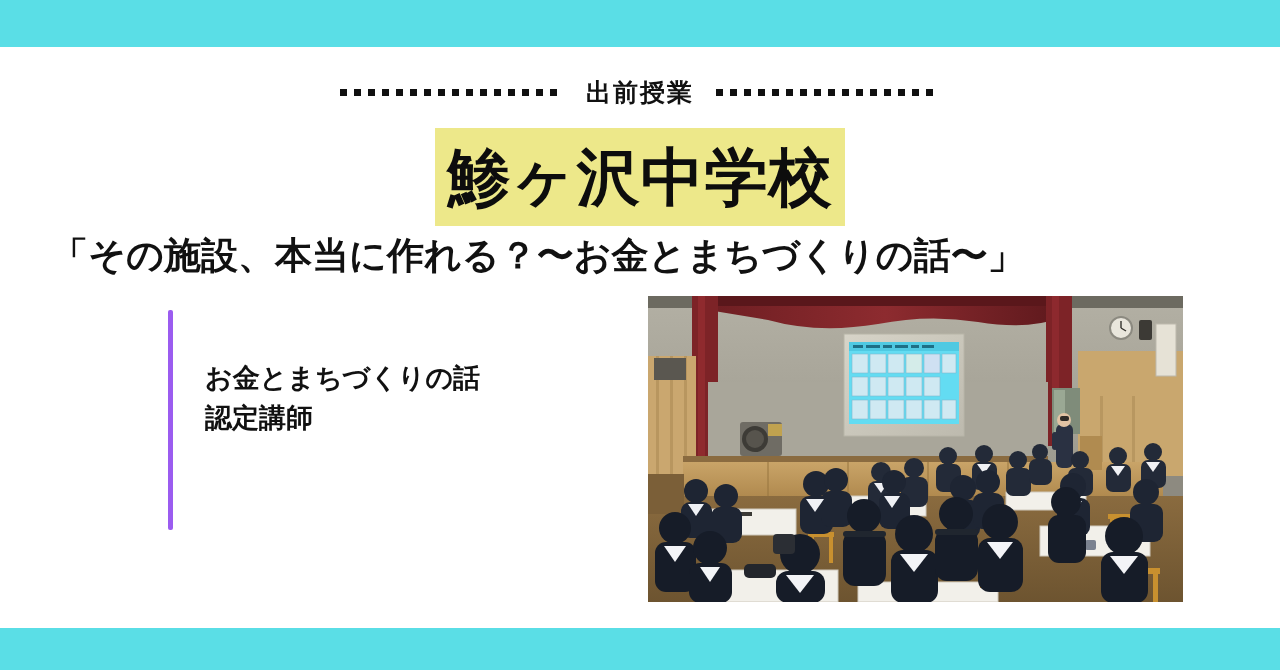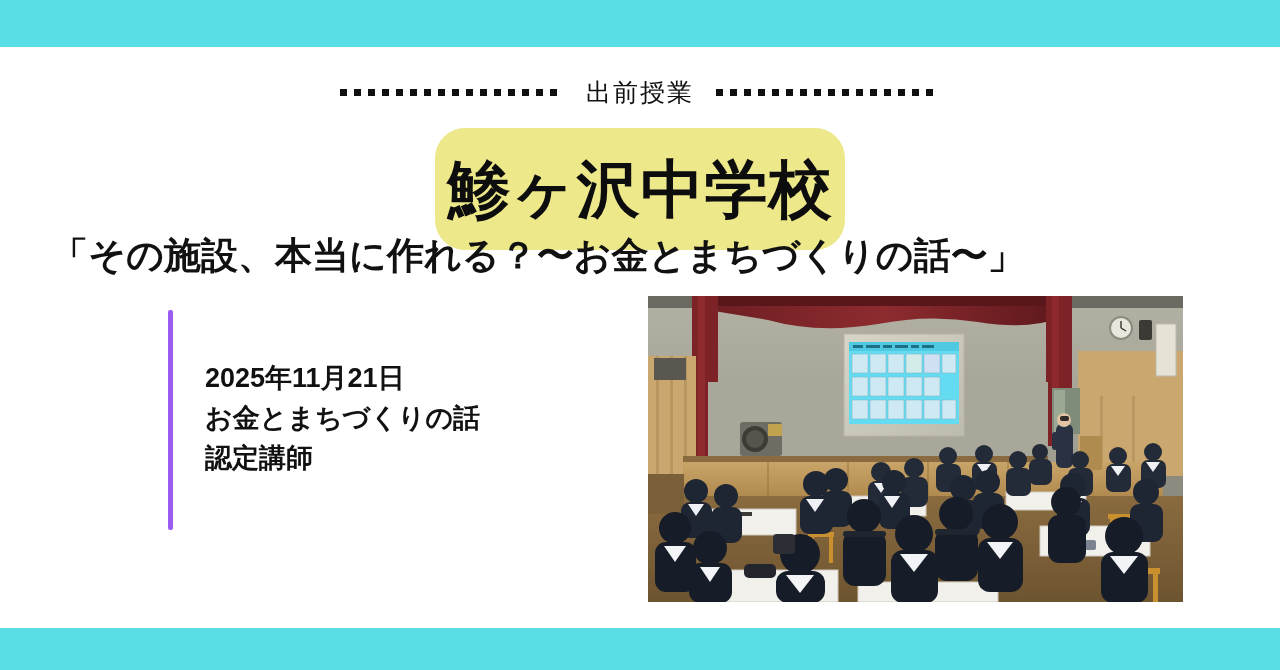--- a/index.html
+++ b/index.html
@@ -45,45 +45,44 @@
     background-image: repeating-linear-gradient(
       to right,
       #101010 0px, #101010 7px,
       rgba(0,0,0,0) 7px, rgba(0,0,0,0) 14px
     );
   }
   .dots-left  { width: 224px; }
   .dots-right { width: 224px; }
   .kicker-text {
     font-size: 25px;
-    font-weight: 400;
+    font-weight: 700;
     color: #111111;
     letter-spacing: 2px;
     white-space: nowrap;
     line-height: 1;
   }
 
   
   .school-wrap {
     position: absolute;
     top: 128px;
     left: 0;
     width: 1280px;
     text-align: center;
   }
   .school-name {
     display: inline-block;
     font-size: 63px;
     font-weight: 700;
     color: #0d0d0d;
     line-height: 90px;
-    padding: 16px 12px;
+    padding: 4px 12px;
     letter-spacing: 1px;
     white-space: nowrap;
-    border-radius: 30px;
   }
 
   
   .subtitle {
     position: absolute;
     top: 233px;
     left: 0;
     width: 1076px;
     text-align: center;
     font-size: 37px;
@@ -145,21 +144,20 @@
 
 <div class="school-wrap">
   <span class="school-name" style="background: rgb(237, 232, 138);">鯵ヶ沢中学校</span>
 </div>
 
 <div class="subtitle">「その施設、本当に作れる？〜お金とまちづくりの話〜」</div>
 
 <div class="info-block">
   <div class="info-rule" style="background: rgb(155, 92, 240);"></div>
   <div class="info-lines">
-    <div class="info-line">2025年11月21日</div>
     <div class="info-line">お金とまちづくりの話</div>
     <div class="info-line">認定講師</div>
   </div>
 </div>
 
 <div class="photo">
   <svg class="photo-svg" viewBox="0 0 535 306" preserveAspectRatio="none">
     <defs>
       <linearGradient id="wallG" x1="0" y1="0" x2="0" y2="1">
         <stop offset="0%" stop-color="#b3b0a4"></stop>

